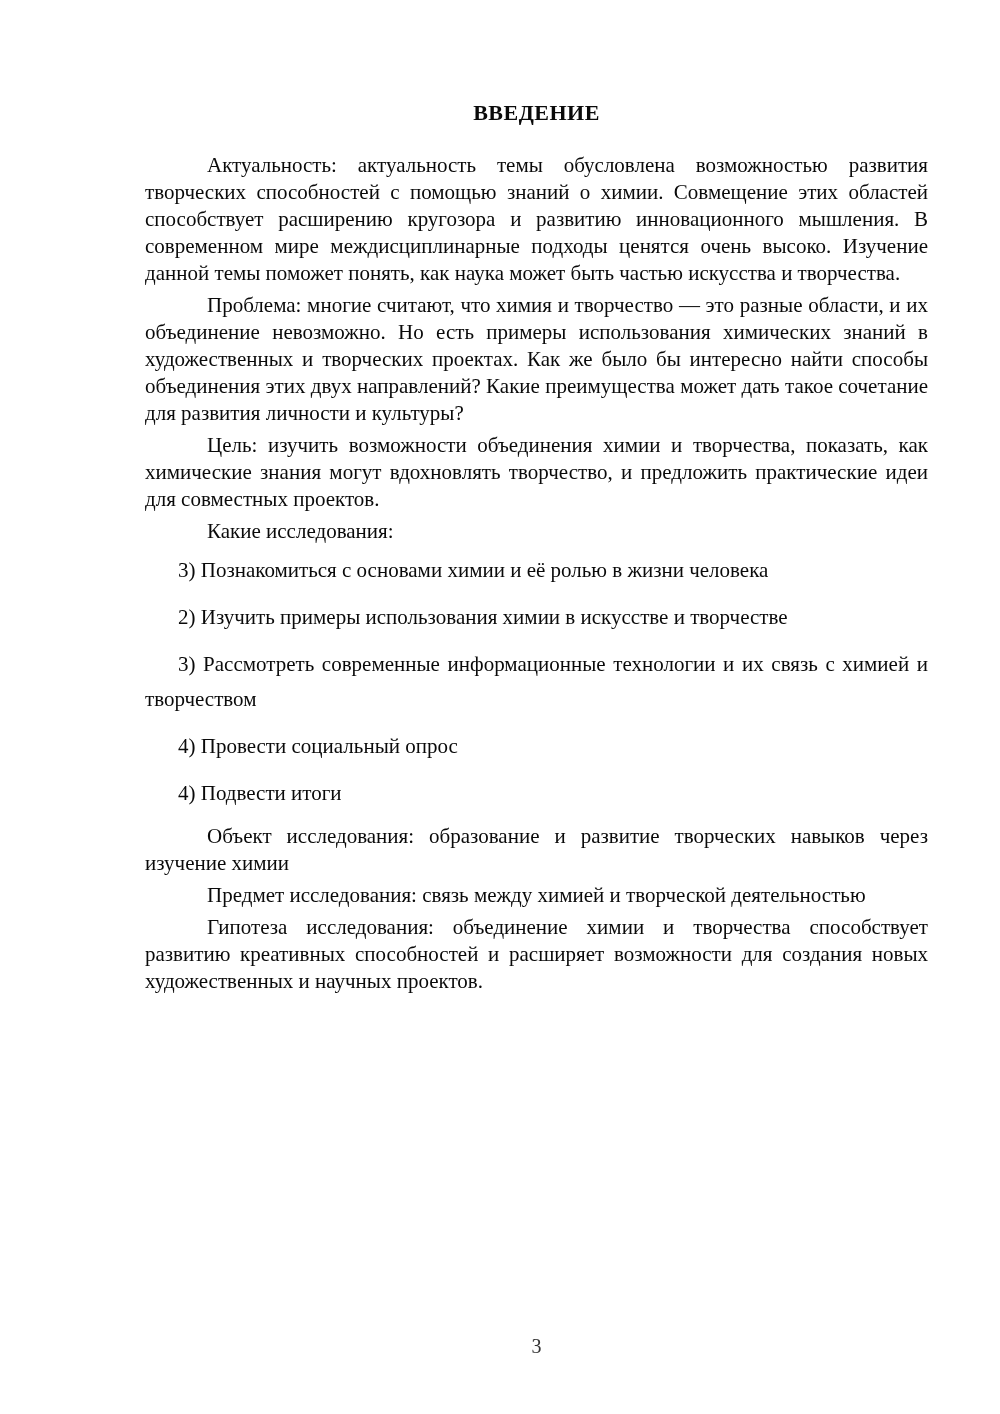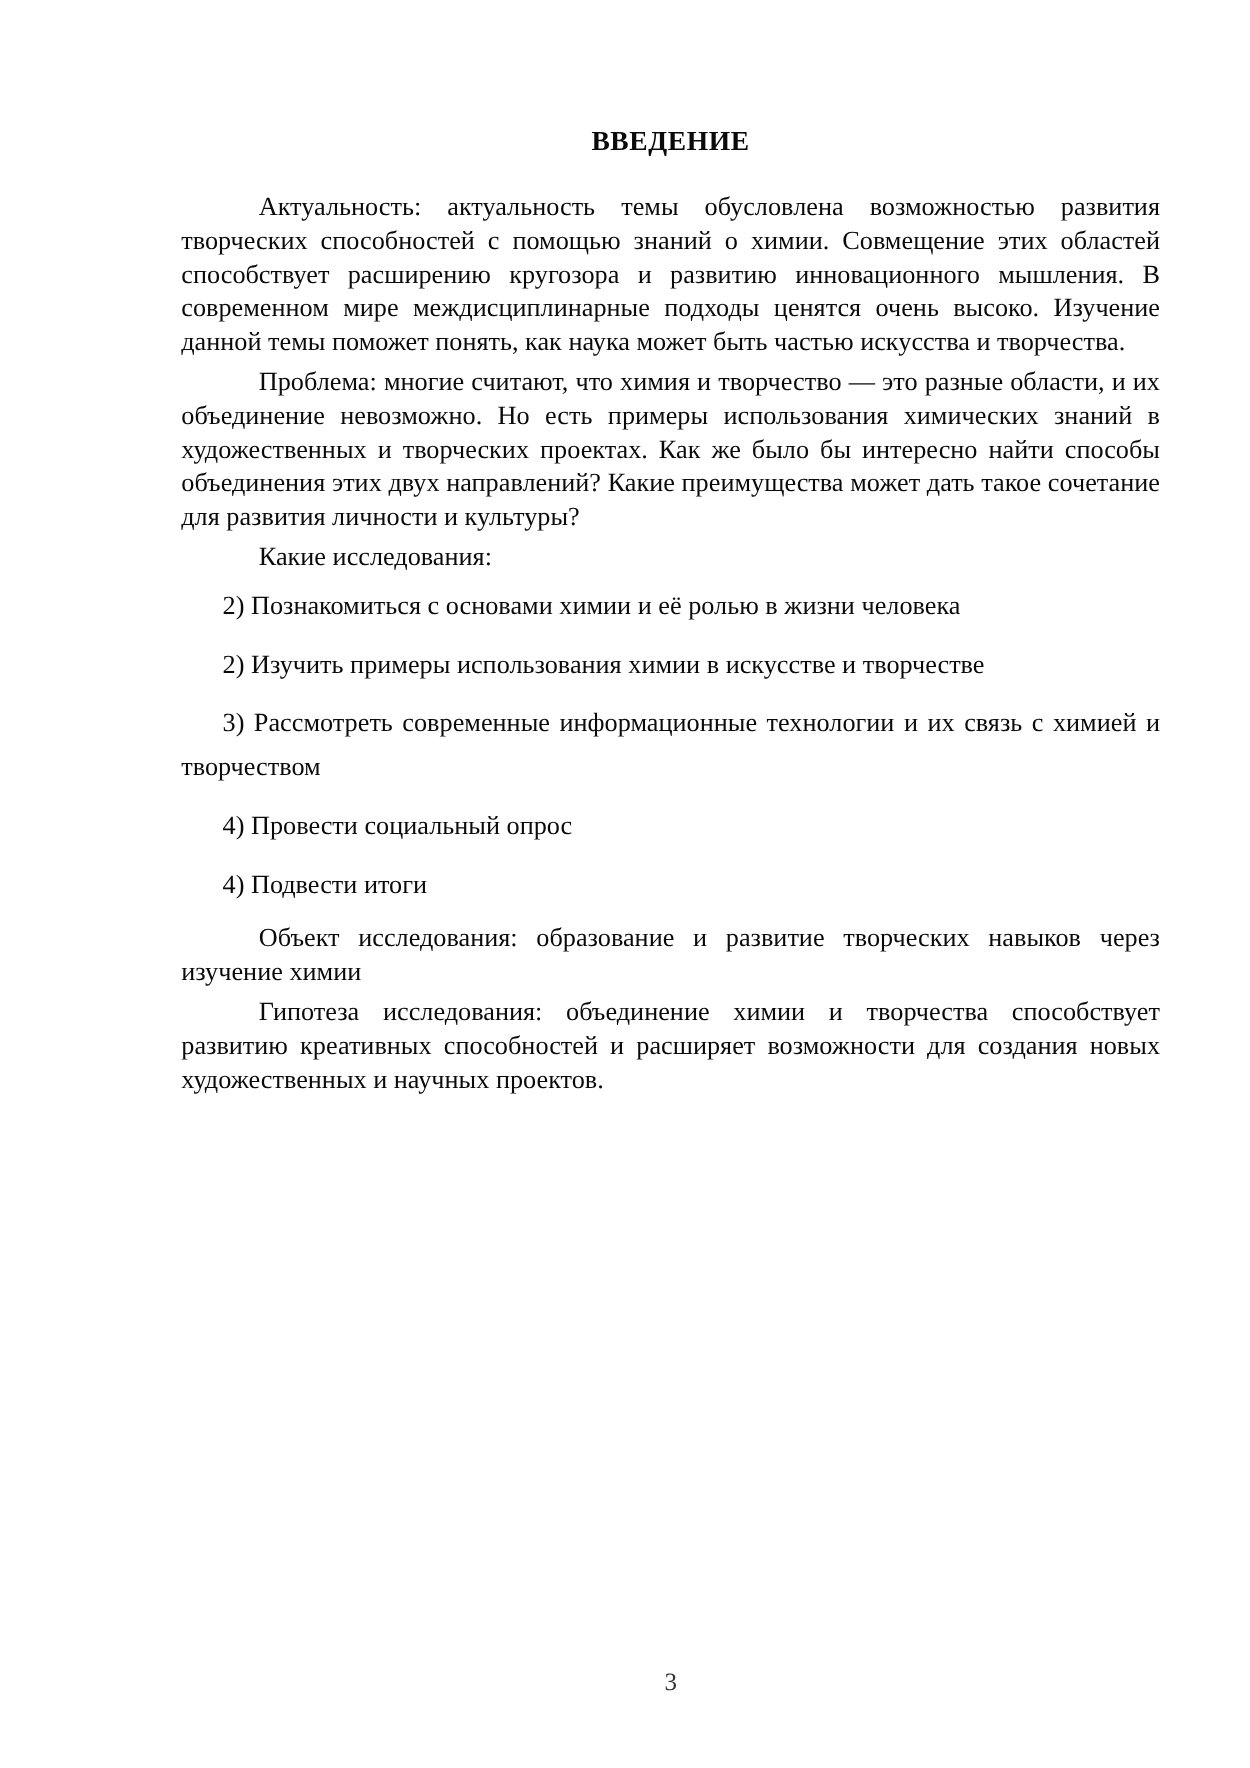--- a/index.html
+++ b/index.html
@@ -63,33 +63,35 @@
 <body>
 
 <div class="page">
 
   <h1 class="title">ВВЕДЕНИЕ</h1>
 
   <p class="para">Актуальность: актуальность темы обусловлена возможностью развития творческих способностей с помощью знаний о химии. Совмещение этих областей способствует расширению кругозора и развитию инновационного мышления. В современном мире междисциплинарные подходы ценятся очень высоко. Изучение данной темы поможет понять, как наука может быть частью искусства и творчества.</p>
 
   <p class="para">Проблема: многие считают, что химия и творчество — это разные области, и их объединение невозможно. Но есть примеры использования химических знаний в художественных и творческих проектах. Как же было бы интересно найти способы объединения этих двух направлений? Какие преимущества может дать такое сочетание для развития личности и культуры?</p>
 
+  <p class="para">Цель: изучить возможности объединения химии и творчества, показать, как химические знания могут вдохновлять творчество, и предложить практические идеи для совместных проектов.</p>
 
   <p class="para tasks-heading">Какие исследования:</p>
 
-  <p class="task">2) Познакомиться с основами химии и её ролью в жизни человека</p>
+  <p class="task">3) Познакомиться с основами химии и её ролью в жизни человека</p>
 
   <p class="task">2) Изучить примеры использования химии в искусстве и творчестве</p>
 
   <p class="task">3) Рассмотреть современные информационные технологии и их связь с химией и творчеством</p>
 
   <p class="task">4) Провести социальный опрос</p>
 
   <p class="task">4) Подвести итоги</p>
 
   <p class="para">Объект исследования: образование и развитие творческих навыков через изучение химии</p>
 
+  <p class="para">Предмет исследования: связь между химией и творческой деятельностью</p>
 
   <p class="para">Гипотеза исследования: объединение химии и творчества способствует развитию креативных способностей и расширяет возможности для создания новых художественных и научных проектов.</p>
 
   <div class="page-number">3</div>
 
 </div>
 
 </body></html>

